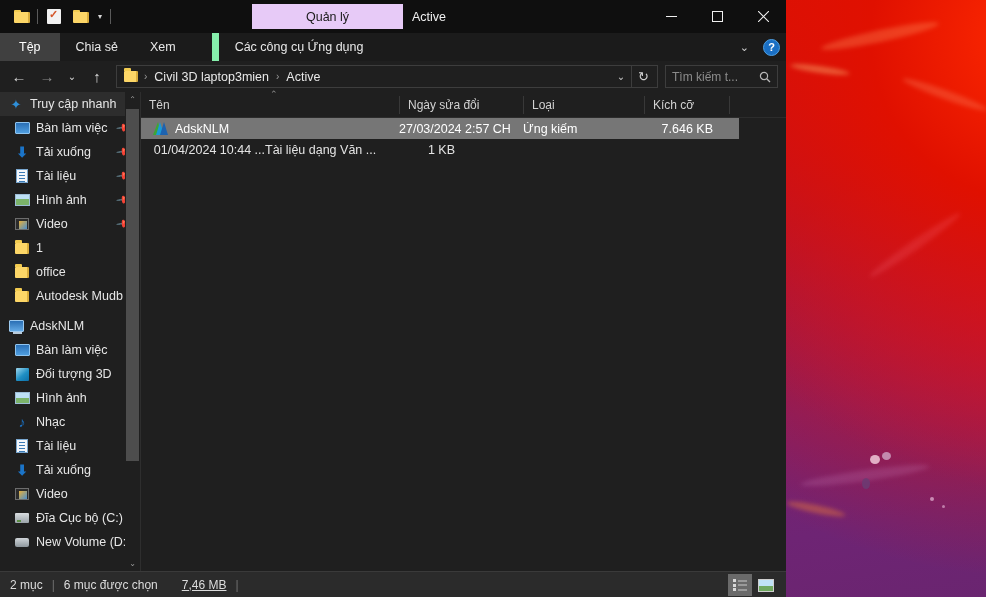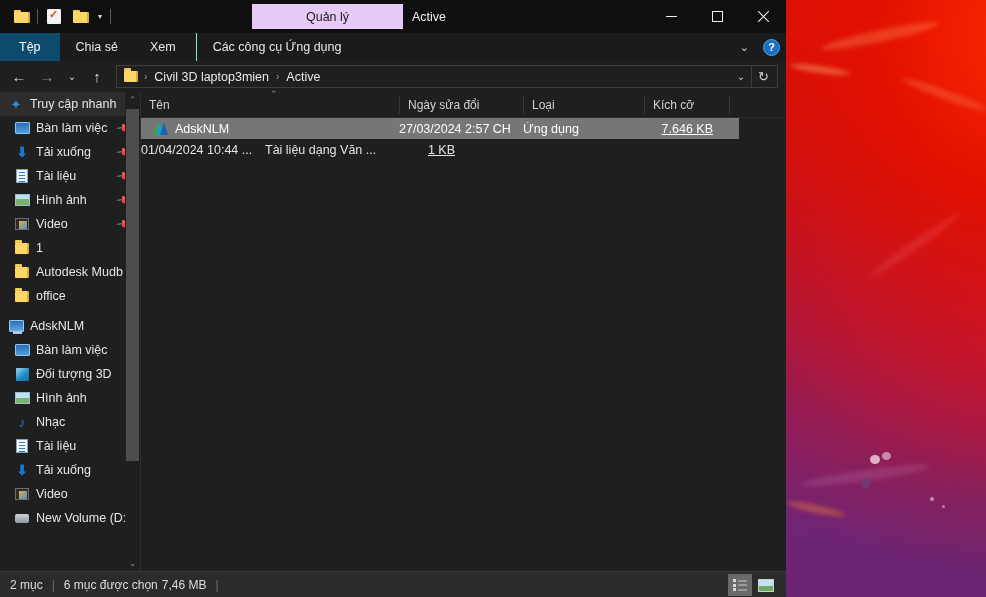--- a/index.html
+++ b/index.html
@@ -146,27 +146,27 @@
     flex: 0 0 auto;
   }
   .rtab {
     display: flex; align-items: center;
     padding: 0 16px;
     font-size: 12.5px;
     color: #e8e8e8;
     white-space: nowrap;
   }
   .rtab.file {
-    background: #0c4a6e;
+    background: #404040;
     color: #ffffff;
     padding: 0 19px;
   }
   .rtab.contextual {
-    border-left: 1px solid #86efac;
-    margin-left: 4px;
+    border-left: 7px solid #86efac;
+    margin-left: 20px;
   }
   .ribbon-right {
     position: absolute;
     right: 6px; top: 0;
     height: 28px;
     display: flex; align-items: center; gap: 8px;
   }
   .rb-caret { font-size: 11px; color: #d0d0d0; padding: 0 6px; }
   .help-btn {
     width: 17px; height: 17px;
@@ -357,21 +357,21 @@
   .row {
     height: 21px;
     display: flex;
     align-items: center;
     font-size: 12.5px;
     color: #e4e4e4;
   }
   .row.selected { background: #767676; color: #ffffff; }
   .cell { overflow: hidden; white-space: nowrap; }
   .cell.name { display: flex; align-items: center; padding-left: 12px; }
-  .cell.size { text-align: right; padding-right: 16px; text-decoration: underline; }
+  .cell.size { text-align: right; padding-right: 16px; }
   .fileicon { width: 16px; height: 16px; margin-right: 6px; flex: 0 0 auto; position: relative; }
 
   
   .adsk { width:16px; height:15px; position:relative; }
   .adsk .a1 {
     position:absolute; left:0; top:1px;
     width:0;height:0;
     border-left:5px solid transparent;
     border-right:3px solid transparent;
     border-bottom:13px solid #3fa535;
@@ -540,20 +540,27 @@
       <span class="crumb">Civil 3D laptop3mien</span>
       <span class="crumb-sep">›</span>
       <span class="crumb">Active</span>
       <span class="addr-spacer"></span>
       <span class="addr-caret"><span>⌄</span></span>
       <span class="addr-refresh">
           <span>↻</span>
         </span>
     </div>
 
+    <div class="search-field">
+      <span class="search-ph">Tìm kiếm t...</span>
+      <svg width="12" height="12" viewBox="0 0 12 12">
+        <circle cx="5" cy="5" r="3.6" fill="none" stroke="#b8b8b8" stroke-width="1.2"></circle>
+        <path d="M7.7 7.7 L11 11" stroke="#b8b8b8" stroke-width="1.3"></path>
+      </svg>
+    </div>
   </div>
 
   <div class="content">
 
     <div class="sidebar">
 
       <div class="nav-item root header-sel">
         <span class="ico">
             <span class="ic-star">✦</span>
           </span>
@@ -597,28 +604,28 @@
       <div class="nav-item">
         <span class="ico">
             <span class="ic-fold"></span>
           </span>
         <span class="lbl">1</span>
       </div>
       <div class="nav-item">
         <span class="ico">
             <span class="ic-fold"></span>
           </span>
+        <span class="lbl">office</span>
+      </div>
+      <div class="nav-item">
+        <span class="ico">
+            <span class="ic-fold"></span>
+          </span>
         <span class="lbl">Autodesk Mudb</span>
       </div>
-      <div class="nav-item">
-        <span class="ico">
-            <span class="ic-fold"></span>
-          </span>
-        <span class="lbl">office</span>
-      </div>
 
       <div class="sb-sep"></div>
 
       <div class="nav-item root">
         <span class="ico">
             <span class="ic-pc"></span>
           </span>
         <span class="lbl">AdskNLM</span>
       </div>
       <div class="nav-item">
@@ -655,20 +662,26 @@
         <span class="ico">
             <span class="ic-down">⬇</span>
           </span>
         <span class="lbl">Tải xuống</span>
       </div>
       <div class="nav-item">
         <span class="ico">
             <span class="ic-vid"></span>
           </span>
         <span class="lbl">Video</span>
+      </div>
+      <div class="nav-item">
+        <span class="ico">
+            <span class="ic-drive"></span>
+          </span>
+        <span class="lbl">Đĩa Cục bộ (C:)</span>
       </div>
       <div class="nav-item">
         <span class="ico">
             <span class="ic-drive2"></span>
           </span>
         <span class="lbl">New Volume (D:</span>
       </div>
 
       <div class="sb-scroll">
         <div class="sb-arrow">
@@ -702,37 +715,37 @@
       </div>
 
       <div class="row selected" style="width:598px;">
         <div class="cell name" style="width:258px;">
           <span class="fileicon">
             <span class="adsk"><i class="a1"></i><i class="a2"></i><i class="a3"></i></span>
           </span>
           <span>AdskNLM</span>
         </div>
         <div class="cell" style="width:124px;">27/03/2024 2:57 CH</div>
-        <div class="cell" style="width:121px;">Ứng dụng</div>
+        <div class="cell" style="width:121px;">Ứng kiếm</div>
         <div class="cell size" style="width:85px;">7.646 KB</div>
       </div>
 
       <div class="row" style="width:598px;">
-        <div class="cell" style="width:124px;">01/04/2024 10:44 ...</div>
+        <div class="cell" style="width:124px;text-align:right;">01/04/2024 10:44 ...</div>
         <div class="cell" style="width:121px;">Tài liệu dạng Văn ...</div>
         <div class="cell size" style="width:85px;">1 KB</div>
       </div>
     </div>
   </div>
 
   <div class="statusbar">
     <span>2 mục</span>
     <span class="st-sep">|</span>
     <span>6 mục được chọn</span>
-    <span style="padding-left:4px;">7,46 MB</span>
+    <span style="padding-left:24px;text-decoration:underline;">7,46 MB</span>
     <span class="st-sep">|</span>
 
     <div class="status-right">
       <div class="viewbtn active">
         <span class="det-ico">
           <i style="top:0;"></i>
             <b style="top:0.5px;"></b>
           <i style="top:4.5px;"></i>
             <b style="top:5px;"></b>
           <i style="top:9px;"></i>

